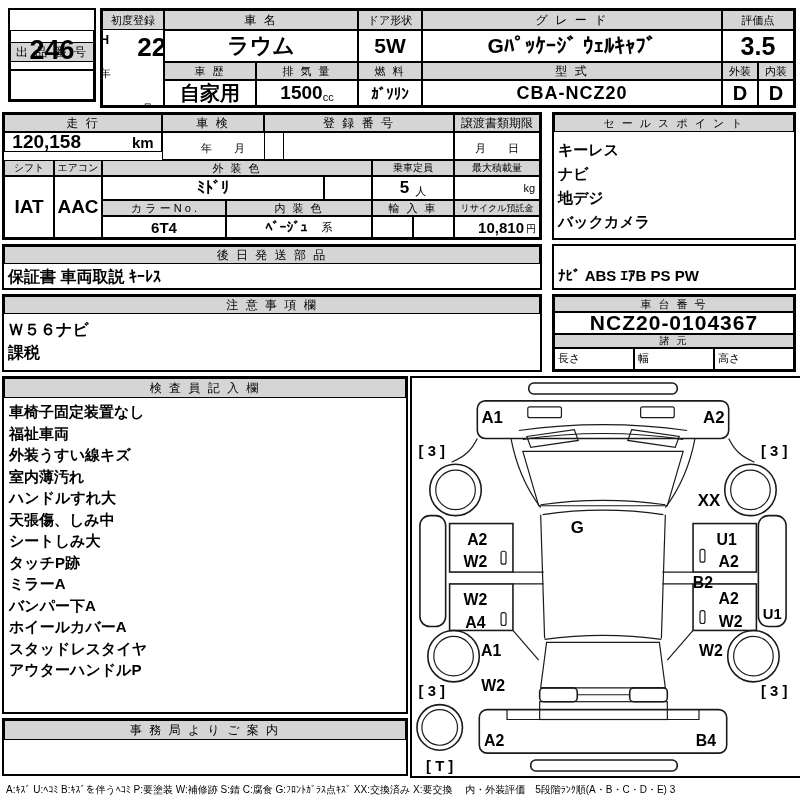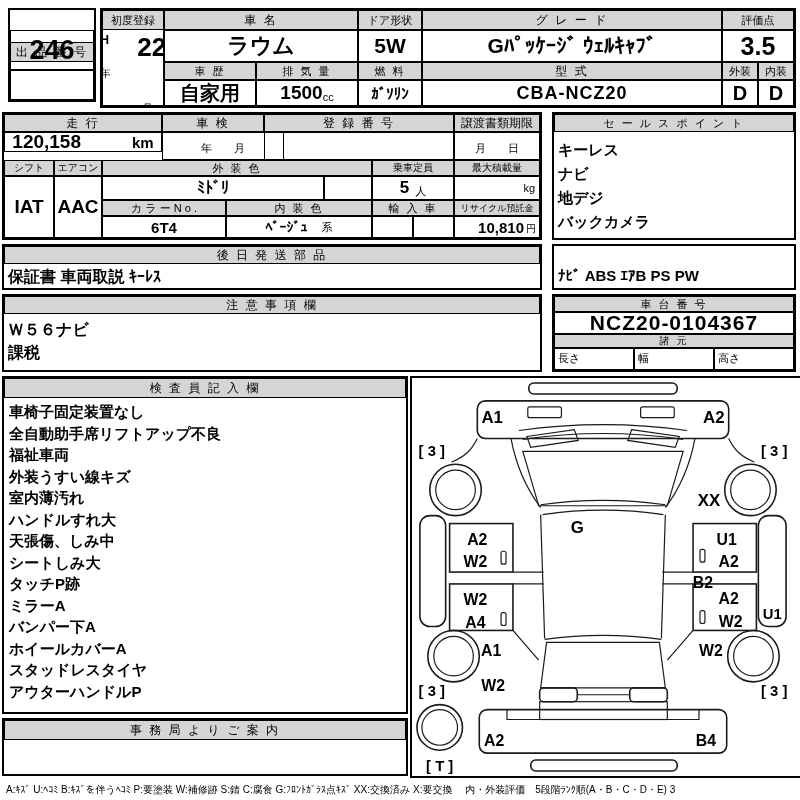--- a/index.html
+++ b/index.html
@@ -136,21 +136,20 @@
   <div class="abs hdr" style="left:0;top:38px;width:240px;height:14px;font-size:10px;">諸  元</div>
   <div class="abs cell" style="left:0;top:52px;width:80px;height:22px;justify-content:flex-start;align-items:flex-start;font-size:11px;padding:2px 0 0 3px;">長さ</div>
   <div class="abs cell" style="left:80px;top:52px;width:80px;height:22px;justify-content:flex-start;align-items:flex-start;font-size:11px;padding:2px 0 0 3px;">幅</div>
   <div class="abs cell" style="left:160px;top:52px;width:80px;height:22px;justify-content:flex-start;align-items:flex-start;font-size:11px;padding:2px 0 0 3px;">高さ</div>
 </div>
 
 <div class="abs box" style="left:2px;top:376px;width:406px;height:338px;">
   <div class="abs hdr" style="left:0;top:0;width:402px;height:20px;">検 査 員 記 入 欄</div>
   <div class="abs list" style="left:5px;top:23px;font-size:15px;line-height:21.5px;">
     <div>車椅子固定装置なし</div>
-    <div>全自動助手席リフトアップ不良</div>
     <div>福祉車両</div>
     <div>外装うすい線キズ</div>
     <div>室内薄汚れ</div>
     <div>ハンドルすれ大</div>
     <div>天張傷、しみ中</div>
     <div>シートしみ大</div>
     <div>タッチP跡</div>
     <div>ミラーA</div>
     <div>バンパー下A</div>
     <div>ホイールカバーA</div>

